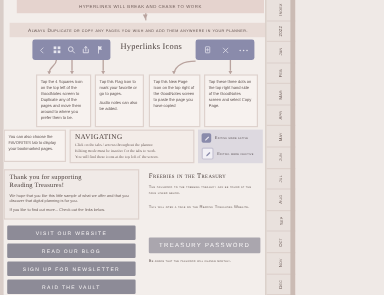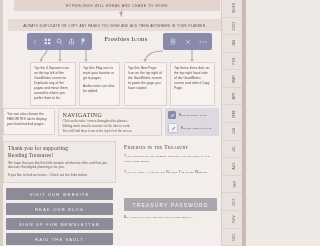--- a/index.html
+++ b/index.html
@@ -214,21 +214,21 @@
           </svg>
       </span>
       <span class="ic">
         <svg width="7" height="7" viewBox="0 0 10 10">
             <path d="M3 1h4.2L6 3l1.2 2H3z" fill="#e7e6ef"></path>
             <path d="M3 1v8" stroke="#e7e6ef" stroke-width="1" stroke-linecap="round"></path>
           </svg>
       </span>
     </div>
 
-    <div class="gn-title">Freebies Icons</div>
+    <div class="gn-title">Hyperlinks Icons</div>
 
     <div class="tb tb-right">
       <span class="ic">
         <svg width="6" height="7" viewBox="0 0 10 10">
             <rect x="2" y="0.8" width="6" height="8.4" rx="0.6" stroke="#e7e6ef" stroke-width="1" fill="none"></rect>
             <path d="M5 3.2v3.6M3.2 5h3.6" stroke="#e7e6ef" stroke-width="0.9" stroke-linecap="round"></path>
           </svg>
       </span>
       <span class="ic">
         <svg width="6" height="6" viewBox="0 0 10 10">

